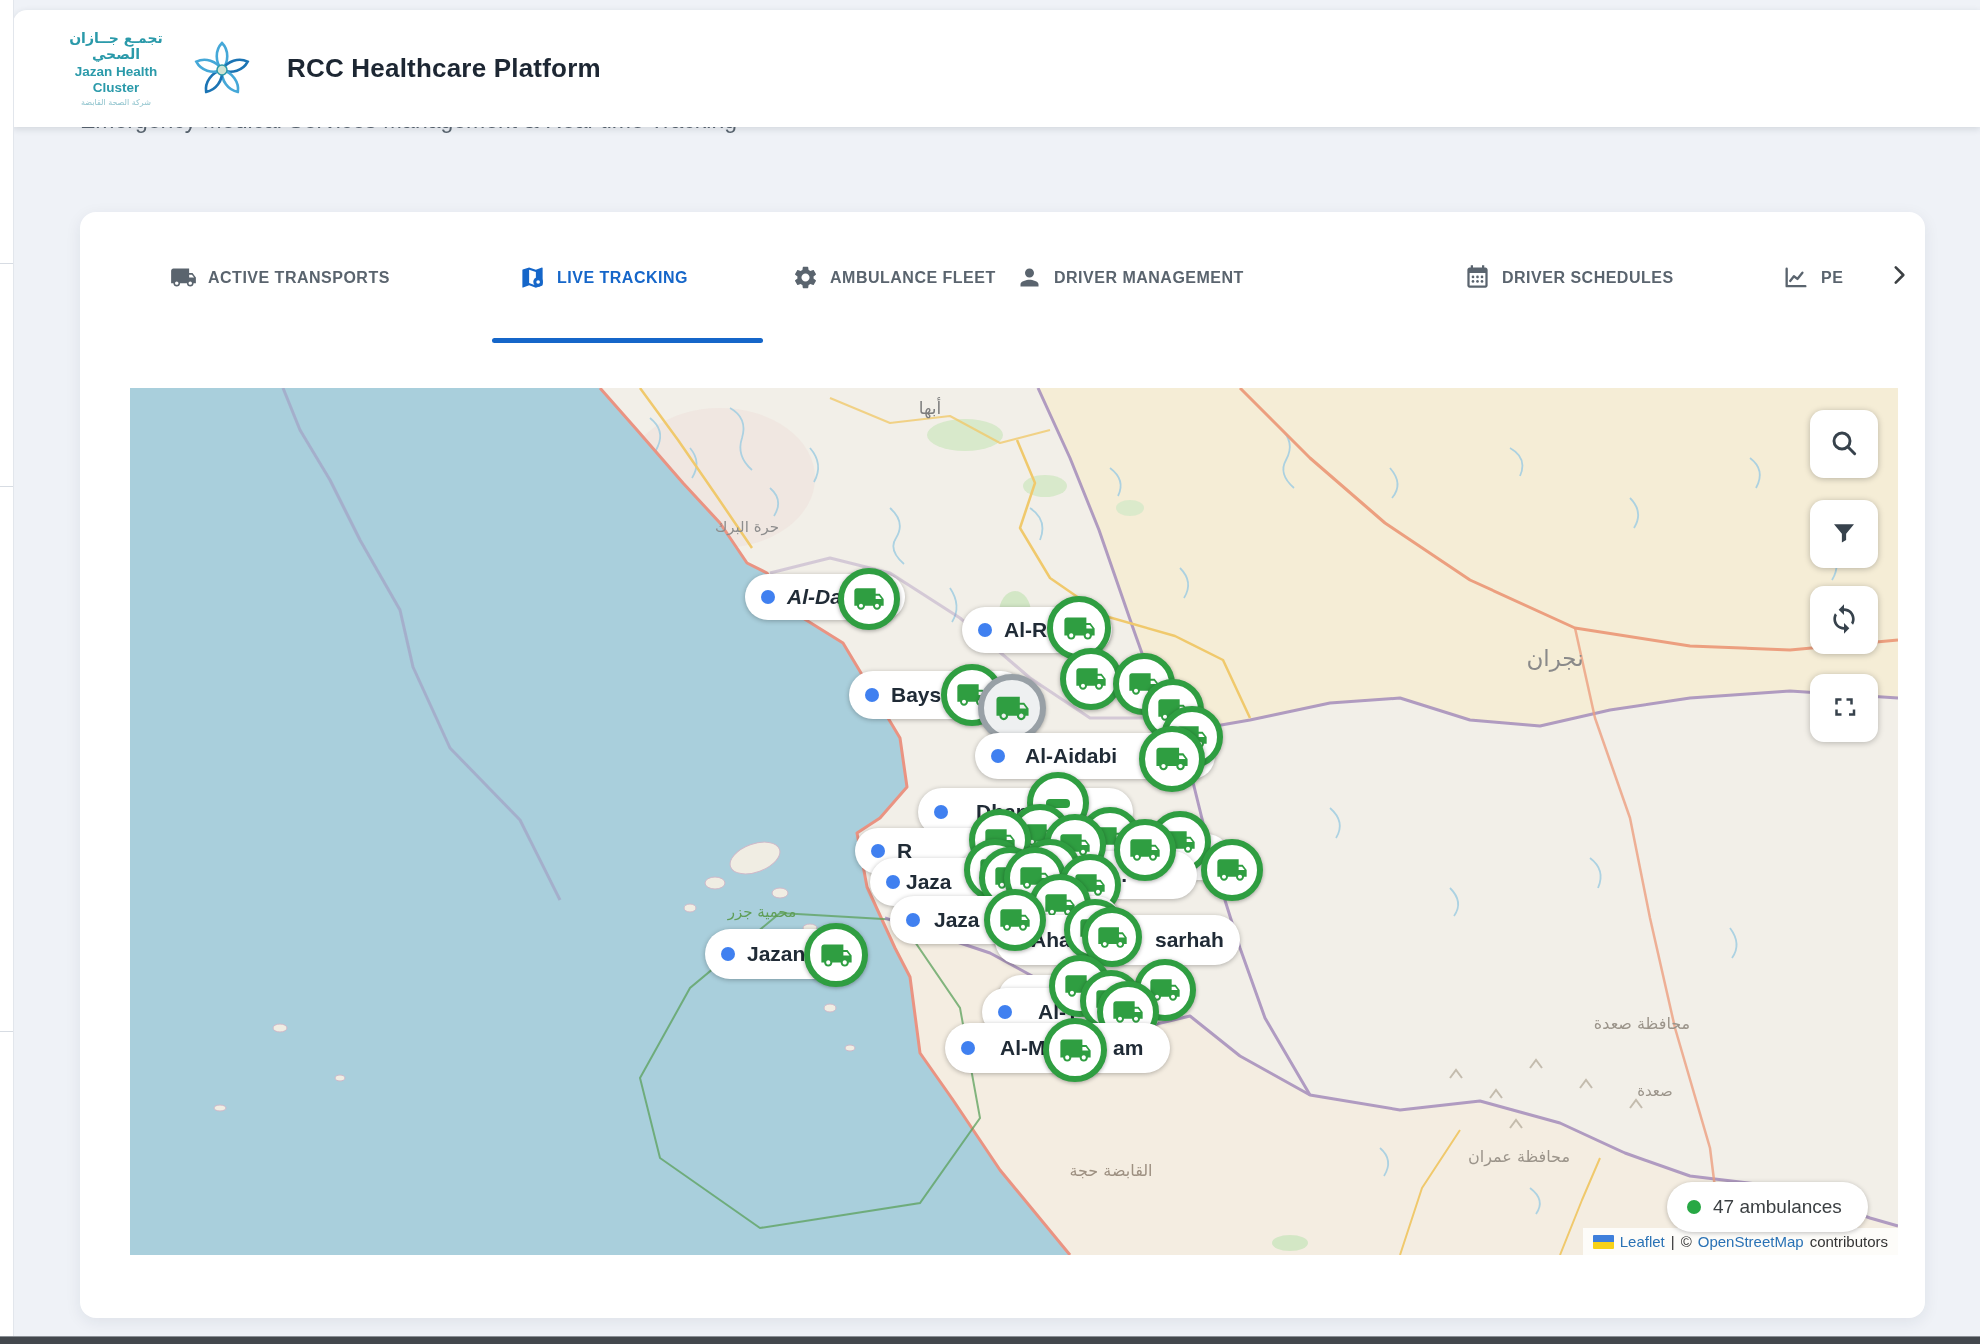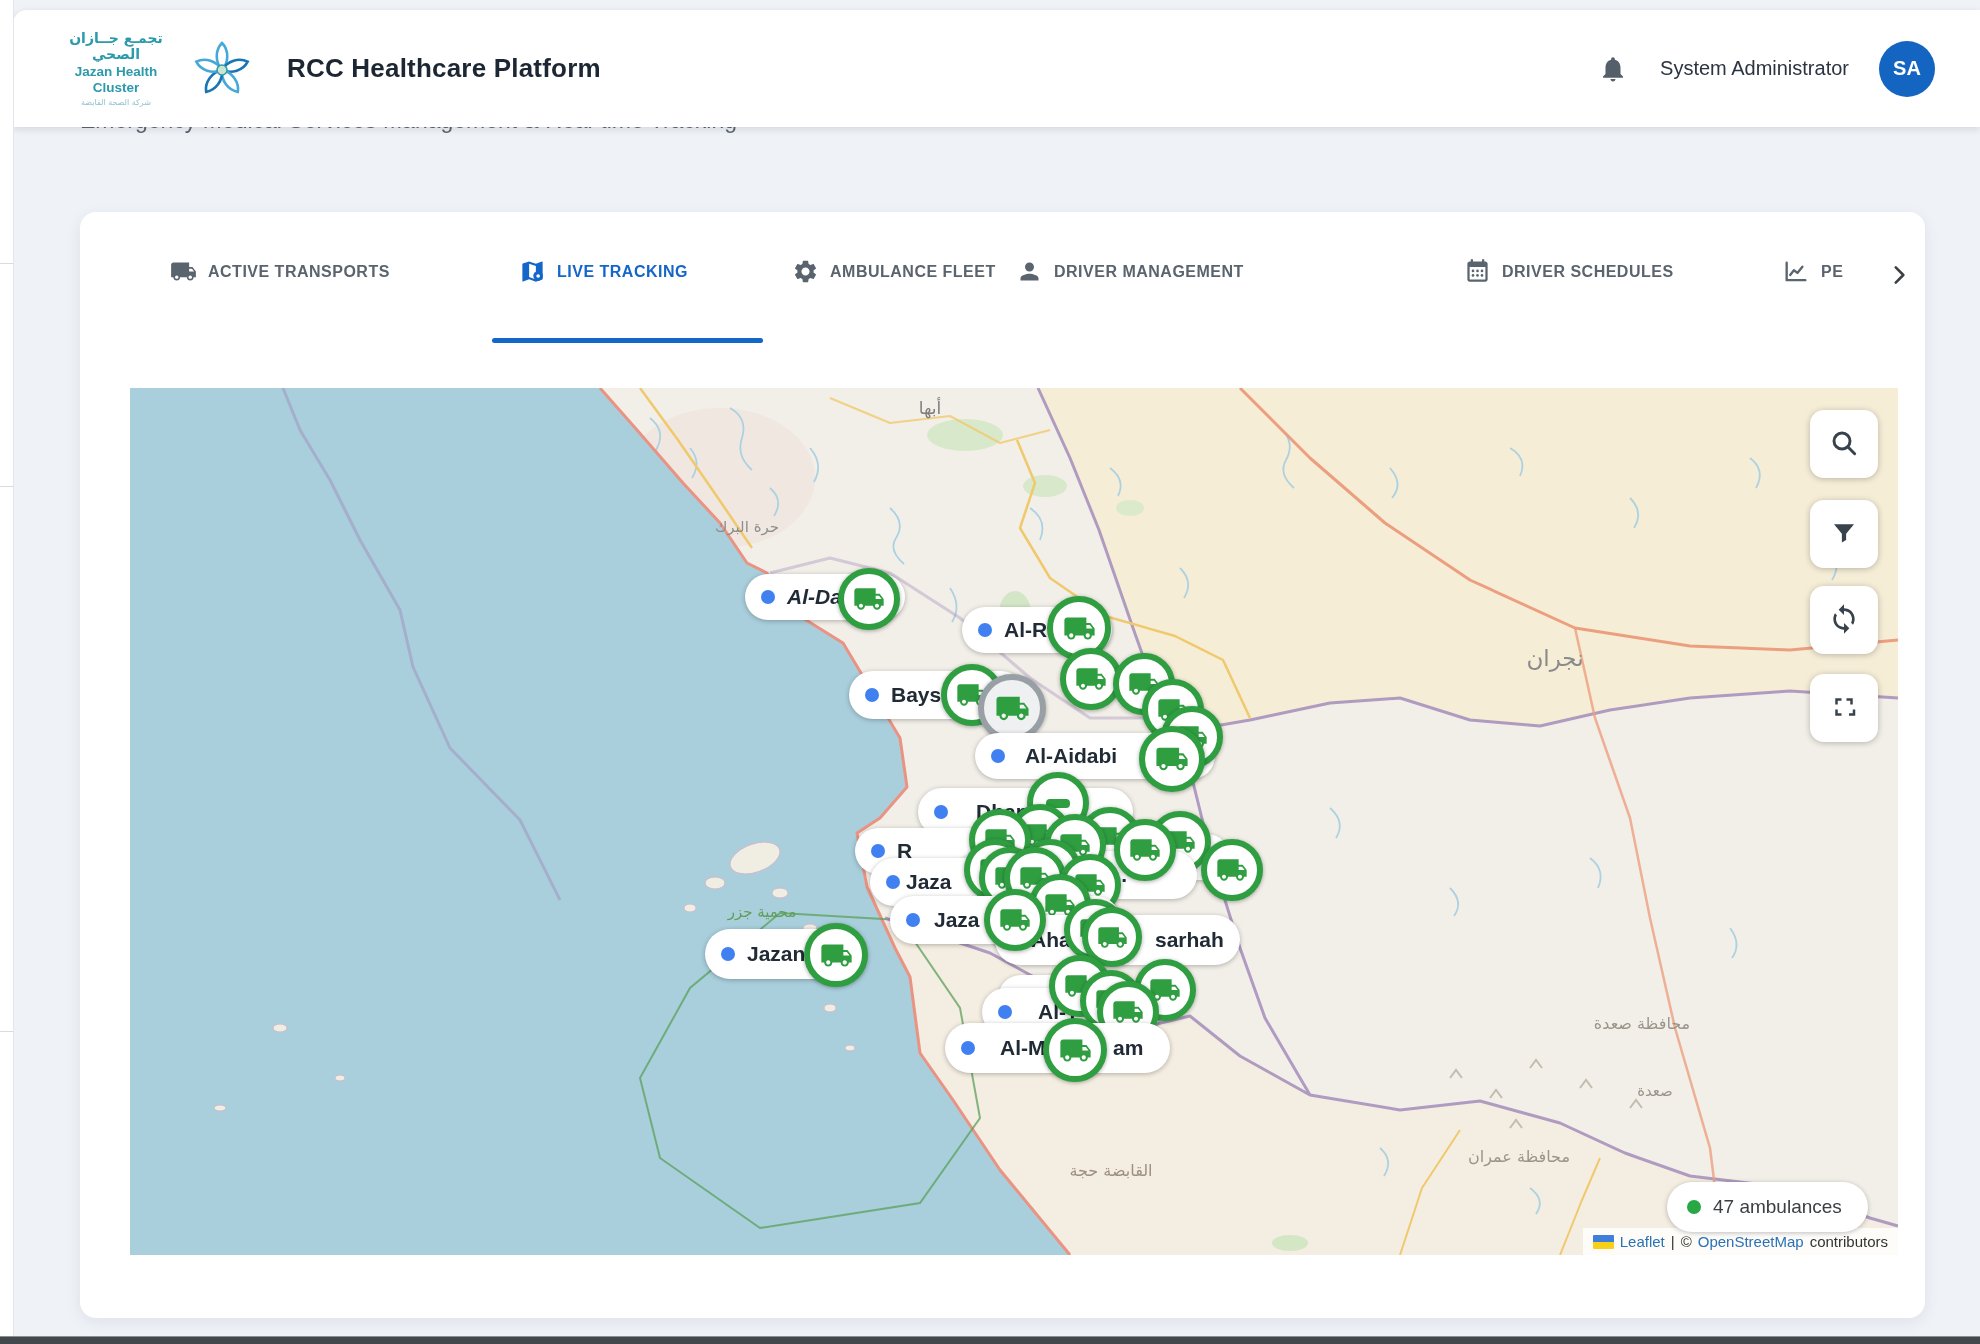--- a/index.html
+++ b/index.html
@@ -27,21 +27,21 @@
   .bell{color:#545f6a;display:inline-flex;cursor:pointer;}
   .user-name{font-size:20px;color:#2b3440;margin-left:32px;}
   .avatar{width:56px;height:56px;border-radius:50%;background:#1464c2;color:#fff;display:flex;
           align-items:center;justify-content:center;font-size:20px;font-weight:bold;margin-left:30px;cursor:pointer;}
 
   
   .card{position:absolute;left:80px;top:212px;width:1845px;height:1106px;background:#fff;border-radius:16px;
         box-shadow:0 4px 16px rgba(25,39,70,.08);z-index:2;}
 
   
-  .tabs{position:absolute;left:0;top:2px;width:100%;height:130px;padding-left:28px;}
+  .tabs{position:absolute;left:0;top:8px;width:100%;height:130px;padding-left:28px;}
   .tab{position:absolute;top:44px;display:flex;align-items:center;gap:11px;color:#5a646e;
        font-size:16px;font-weight:bold;letter-spacing:.5px;cursor:pointer;white-space:nowrap;}
   .tab.active{color:#1566c9;}
   .tab:nth-of-type(1){left:90px;}  .tab:nth-of-type(2){left:439px;}
   .tab:nth-of-type(3){left:712px;} .tab:nth-of-type(4){left:936px;}
   .tab:nth-of-type(5){left:1384px;}.tab:nth-of-type(6){left:1702px;}
   .tab-underline{position:absolute;left:412px;top:126px;width:271px;height:5px;background:#1566c9;border-radius:3px;}
   .tabs-more{position:absolute;left:1806px;top:50px;color:#3c4043;cursor:pointer;}
 
   
@@ -100,29 +100,20 @@
       <g fill="none" stroke-width="2.6">
         <path d="M31 8 C38 15 38 27 31 35 C24 27 24 15 31 8 Z" stroke="#45a8d8"></path>
         <path d="M31 8 C38 15 38 27 31 35 C24 27 24 15 31 8 Z" stroke="#1b74b4" transform="rotate(72 31 35)"></path>
         <path d="M31 8 C38 15 38 27 31 35 C24 27 24 15 31 8 Z" stroke="#45a8d8" transform="rotate(144 31 35)"></path>
         <path d="M31 8 C38 15 38 27 31 35 C24 27 24 15 31 8 Z" stroke="#1b74b4" transform="rotate(216 31 35)"></path>
         <path d="M31 8 C38 15 38 27 31 35 C24 27 24 15 31 8 Z" stroke="#45a8d8" transform="rotate(288 31 35)"></path>
       </g>
       <circle cx="31" cy="35" r="5" fill="#cfe3d2" stroke="#2b9aaa" stroke-width="1.5"></circle>
     </svg>
     <h1 class="app-title">RCC Healthcare Platform</h1>
-    <div class="hdr-right">
-      <span class="bell">
-        <svg width="30" height="30" viewBox="0 0 24 24" fill="currentColor">
-            <path d="M12 22c1.1 0 2-.9 2-2h-4c0 1.1.89 2 2 2zm6-6v-5c0-3.07-1.64-5.64-4.5-6.32V4c0-.83-.67-1.5-1.5-1.5s-1.5.67-1.5 1.5v.68C7.63 5.36 6 7.92 6 11v5l-2 2v1h16v-1l-2-2z"></path>
-          </svg>
-      </span>
-      <span class="user-name">System Administrator</span>
-      <span class="avatar">SA</span>
-    </div>
   </header>
 
   <div class="card">
 
     <nav class="tabs" id="tabs">
         <div class="tab">
           <span style="display: inline-flex;">
             <svg width="27" height="27" viewBox="0 0 24 24" fill="currentColor">
               <path d="M20 8h-3V4H3c-1.1 0-2 .9-2 2v11h2c0 1.66 1.34 3 3 3s3-1.34 3-3h6c0 1.66 1.34 3 3 3s3-1.34 3-3h2v-5l-3-4zM6 18.5c-.83 0-1.5-.67-1.5-1.5s.67-1.5 1.5-1.5 1.5.67 1.5 1.5-.67 1.5-1.5 1.5zm13.5-9 1.96 2.5H17V9.5h2.5zm-1.5 9c-.83 0-1.5-.67-1.5-1.5s.67-1.5 1.5-1.5 1.5.67 1.5 1.5-.67 1.5-1.5 1.5z"></path>
             </svg>

